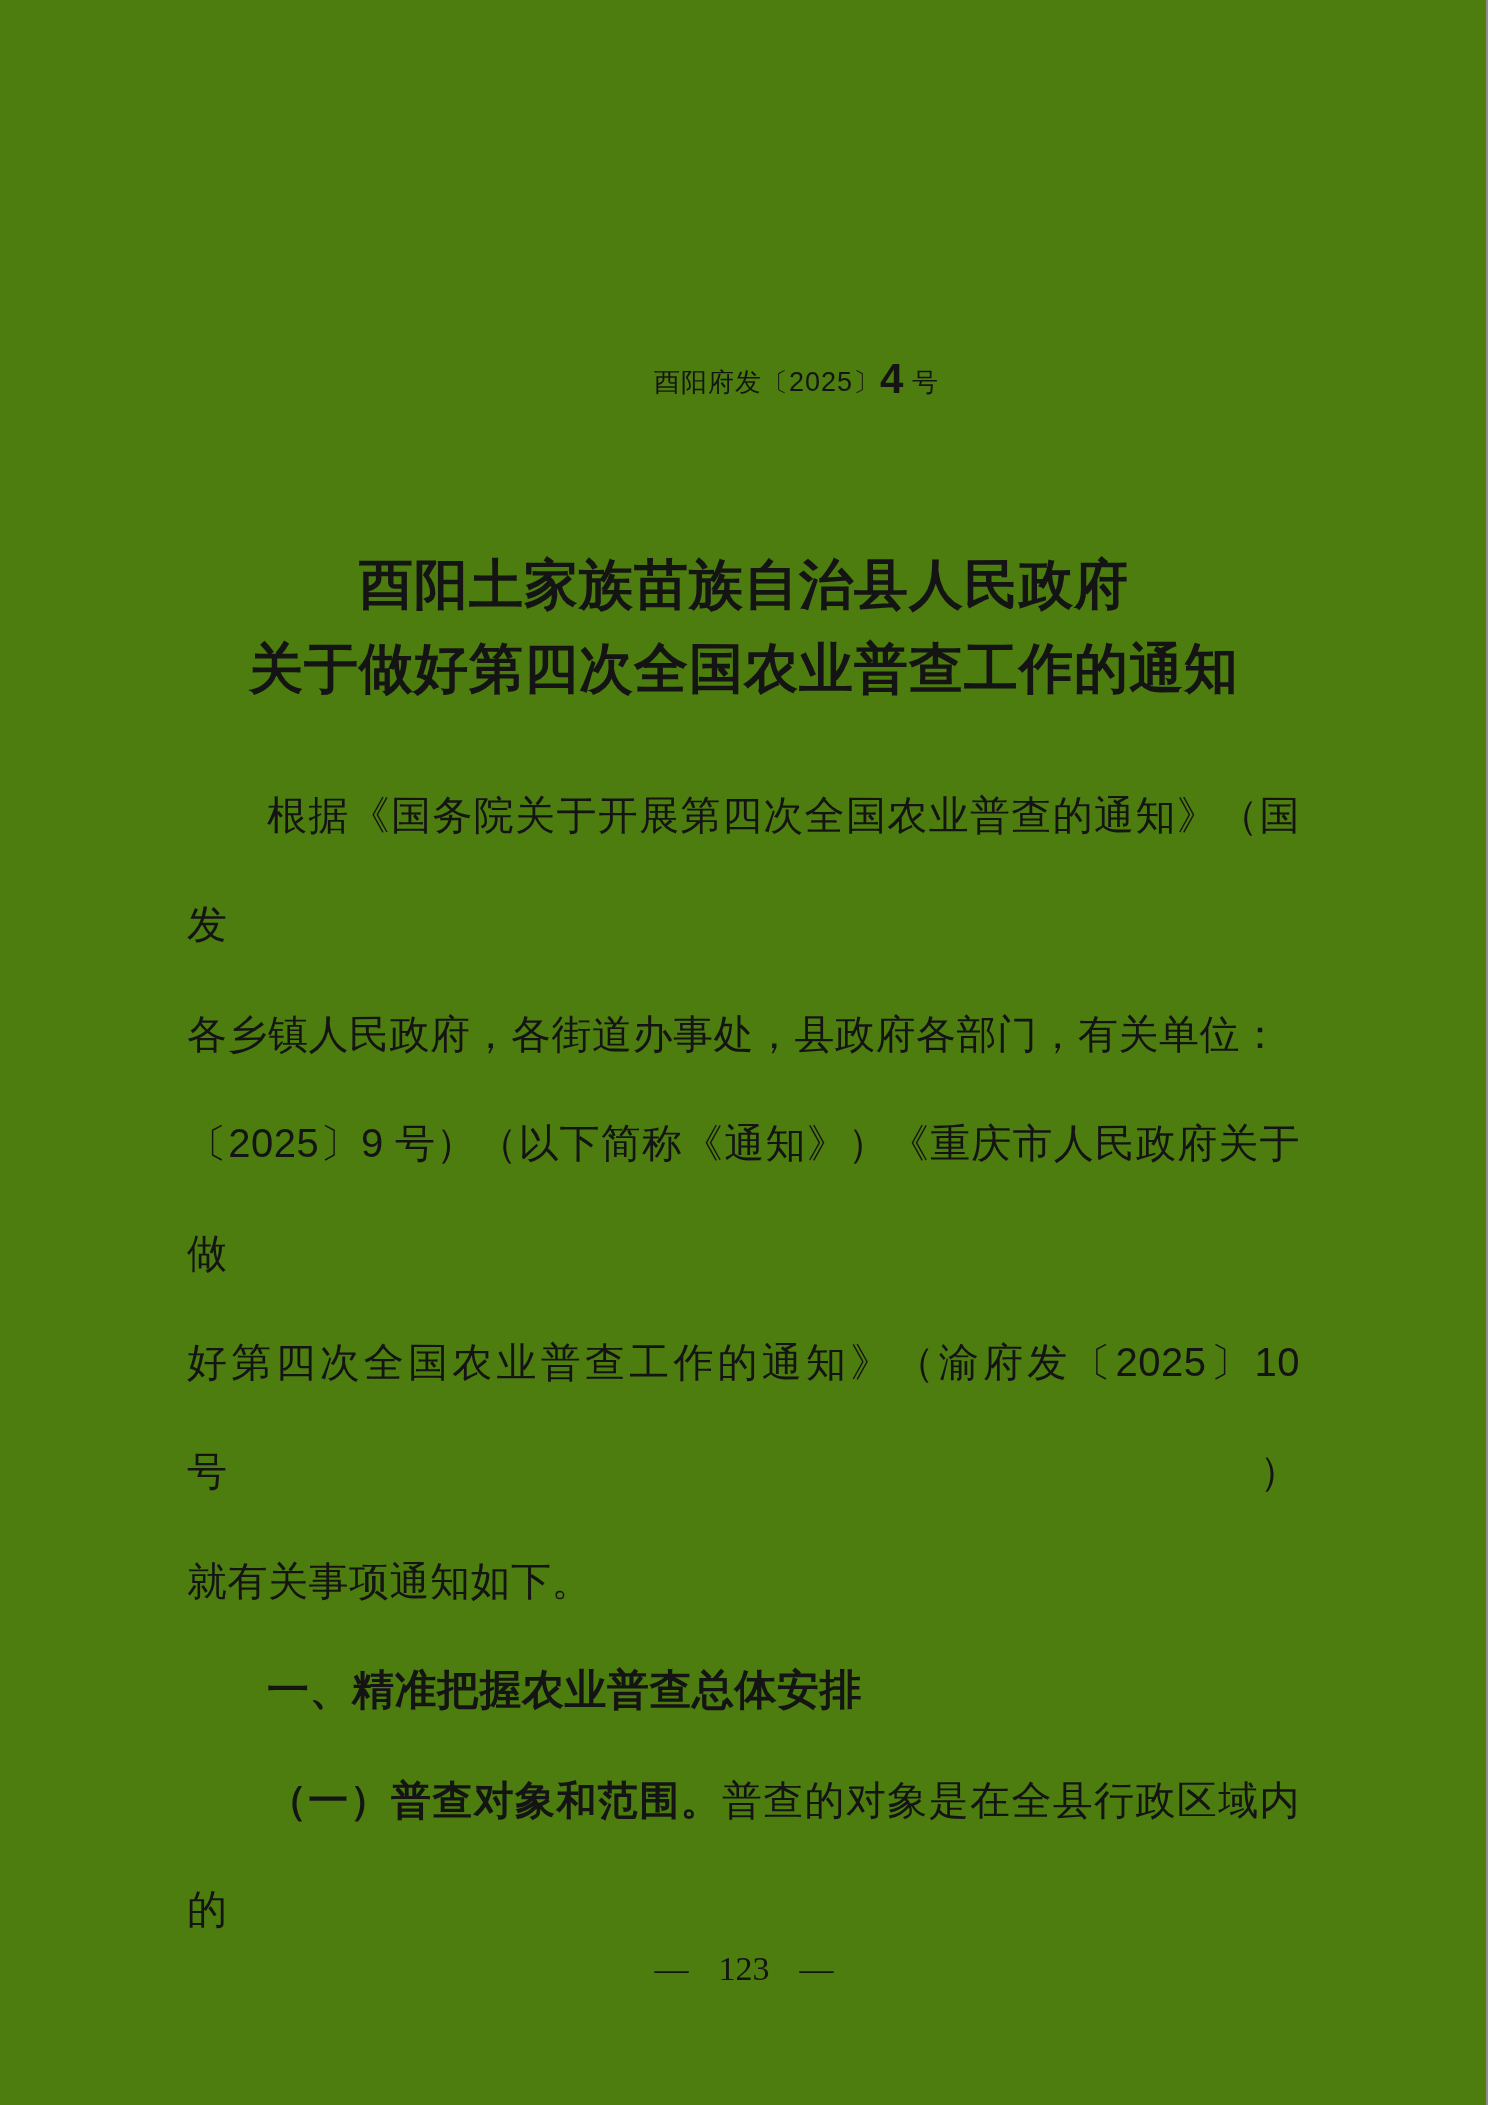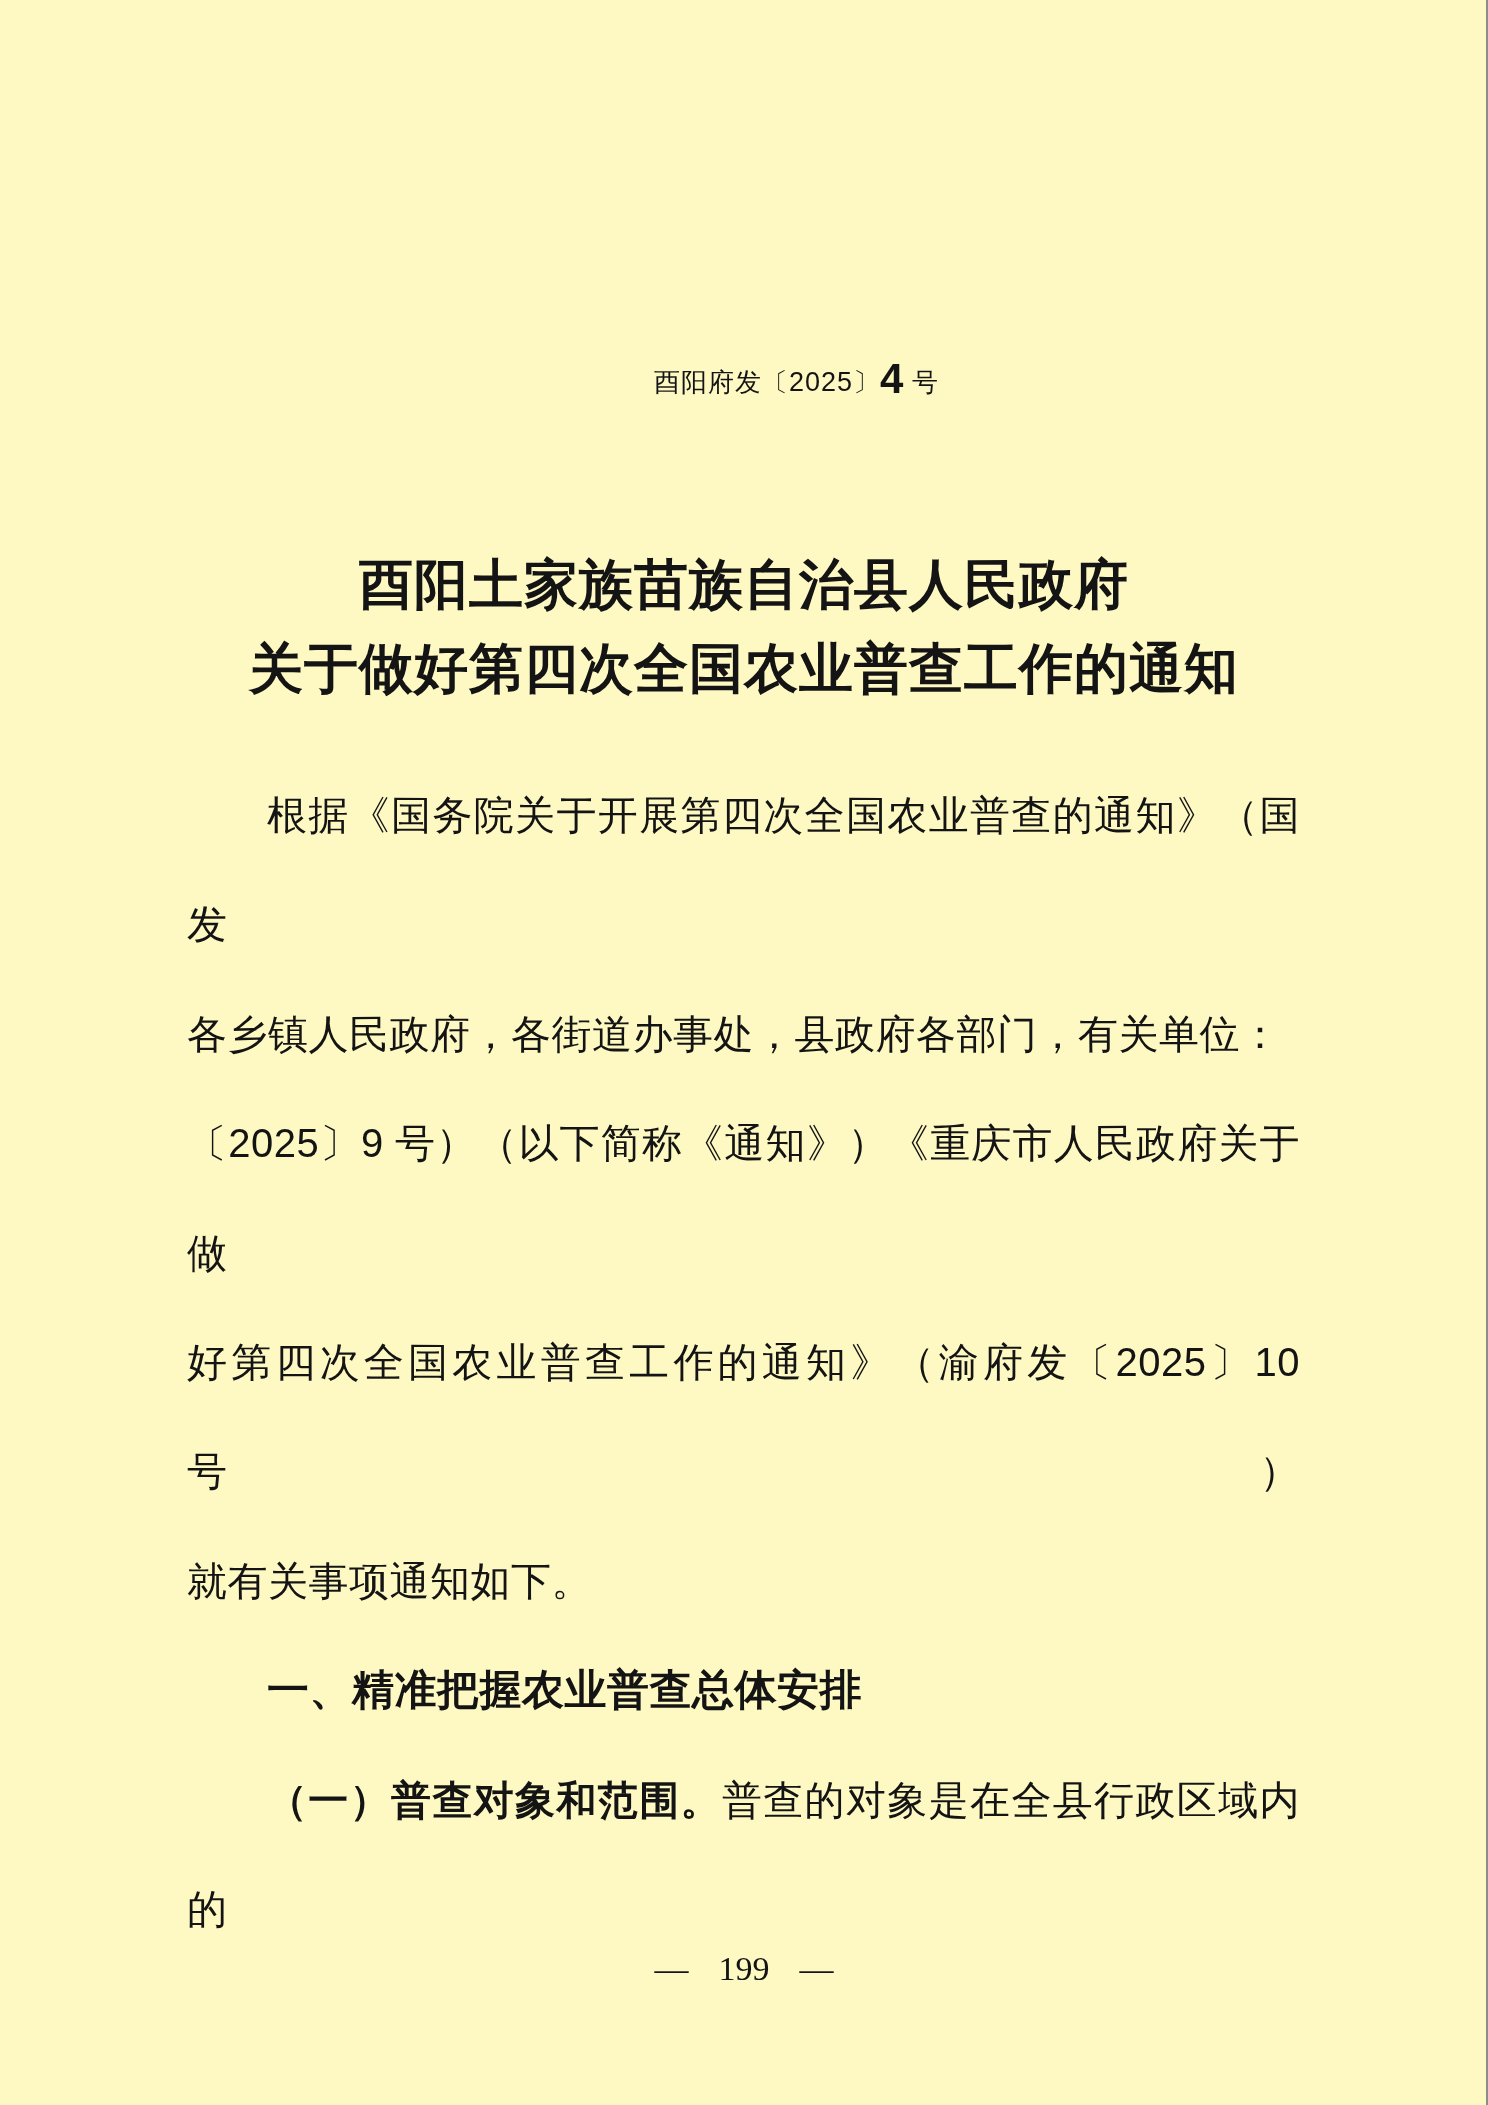--- a/index.html
+++ b/index.html
@@ -1,19 +1,19 @@
 <!DOCTYPE html>
 <html><head>
 <meta charset="utf-8">
 <style>
   html,body{margin:0;padding:0;background:#e8e8e8;}
   .page{
     position:relative;
     width:1488px;height:2105px;
-    background:#fef9c3;
+    background:#4d7c0f;
     overflow:hidden;
     font-family:"Liberation Serif","DejaVu Serif",serif;
     color:#141414;
   }
   
   .scan-edge{
     position:absolute;top:0;right:0;width:2px;height:2105px;
     background:#8c8c8c;
   }
   
@@ -102,16 +102,16 @@
 
     <div class="ln">就有关事项通知如下。</div>
 
     <div class="ln ind hline">一、精准把握农业普查总体安排</div>
 
     <div class="ln ind jf"><span class="bold">（一）普查对象和范围。</span><span>普查的对象是在全县行政区域内的</span></div>
 
   </div>
 
   <div class="page-footer">
-    <span>—</span><span class="pgnum">199</span><span>—</span>
+    <span>—</span><span class="pgnum">123</span><span>—</span>
   </div>
 
 </div>
 
 </body></html>

